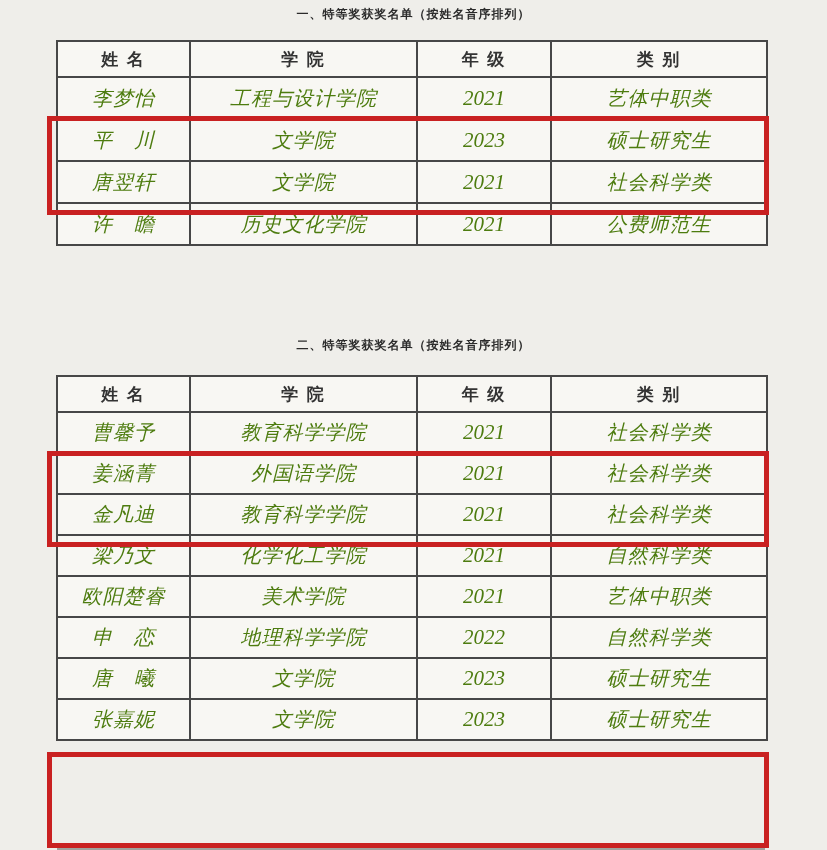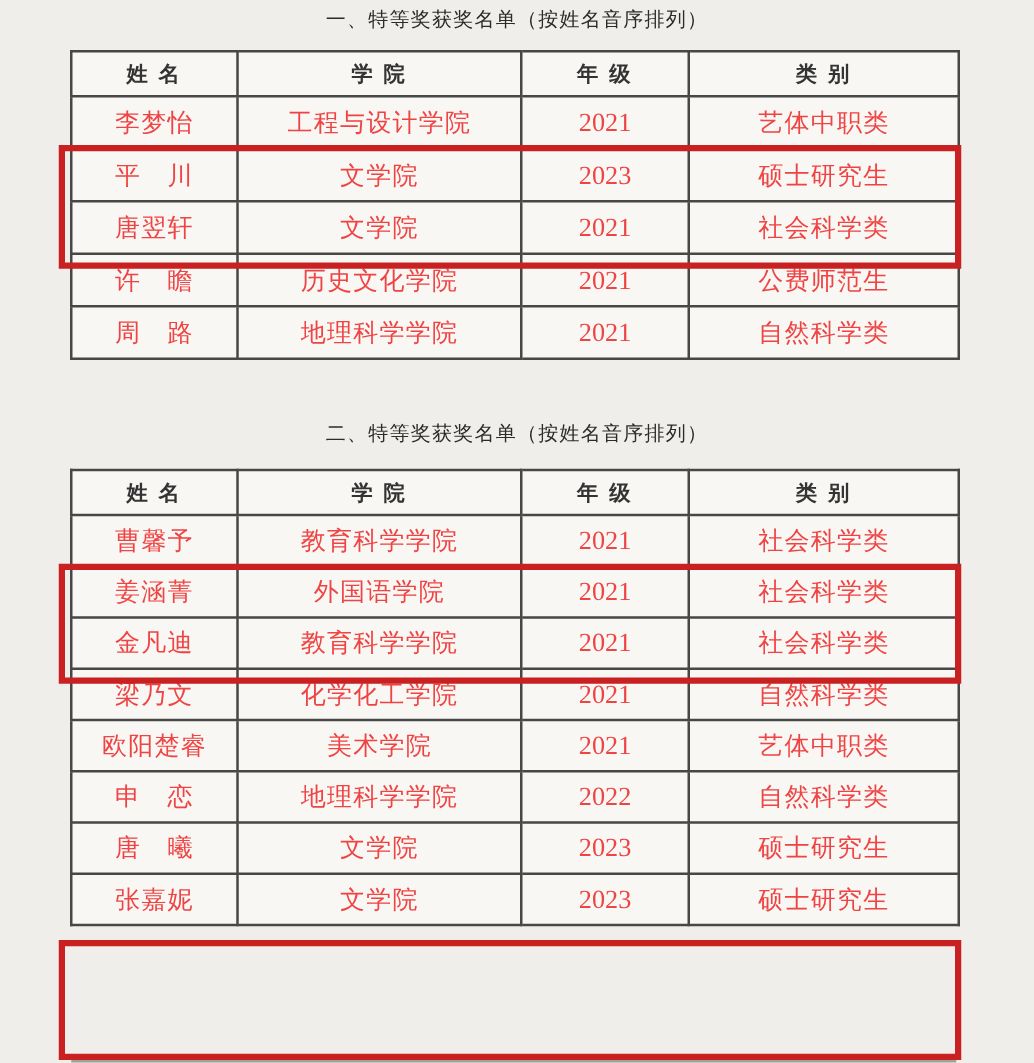--- a/index.html
+++ b/index.html
@@ -7,22 +7,22 @@
     width: 827px; height: 850px;
     overflow: hidden;
     position: relative;
     background: #efeeea;
     font-family: "Liberation Sans", sans-serif;
   }
   .doc-title {
     position: absolute;
     left: 0; width: 827px;
     text-align: center;
-    font-size: 16px;
-    font-weight: 400;
+    font-size: 12px;
+    font-weight: 700;
     color: #2b2b2b;
     letter-spacing: 1px;
   }
   #title1 { top: 6px; }
   #title2 { top: 337px; }
 
   table.award-table {
     position: absolute;
     left: 56px;
     border-collapse: collapse;
@@ -44,22 +44,23 @@
     height: 34px;
     font-size: 17px;
     font-weight: 700;
     color: #333333;
     letter-spacing: 2px;
   }
   #table1 td { height: 40px; }
   #table2 td { height: 39px; }
   .award-table td {
     font-size: 20px;
-    color: #ef4444;
+    color: #4d7c0f;
     letter-spacing: 1px;
+    font-style: italic;
   }
   td.grade-cell {
     font-family: "Liberation Serif", serif;
     font-size: 21px;
     letter-spacing: 0;
   }
 
   .hl-box {
     position: absolute;
     left: 47px;
@@ -118,26 +119,20 @@
       <td>文学院</td>
       <td class="grade-cell">2021</td>
       <td>社会科学类</td>
     </tr>
     <tr>
       <td>许　瞻</td>
       <td>历史文化学院</td>
       <td class="grade-cell">2021</td>
       <td>公费师范生</td>
     </tr>
-    <tr>
-      <td>周　路</td>
-      <td>地理科学学院</td>
-      <td class="grade-cell">2021</td>
-      <td>自然科学类</td>
-    </tr>
   </tbody>
 </table>
 
 <div class="doc-title" id="title2">二、特等奖获奖名单（按姓名音序排列）</div>
 
 <table class="award-table" id="table2">
   <colgroup>
     <col style="width:133px">
       <col style="width:227px">
       <col style="width:134px">

